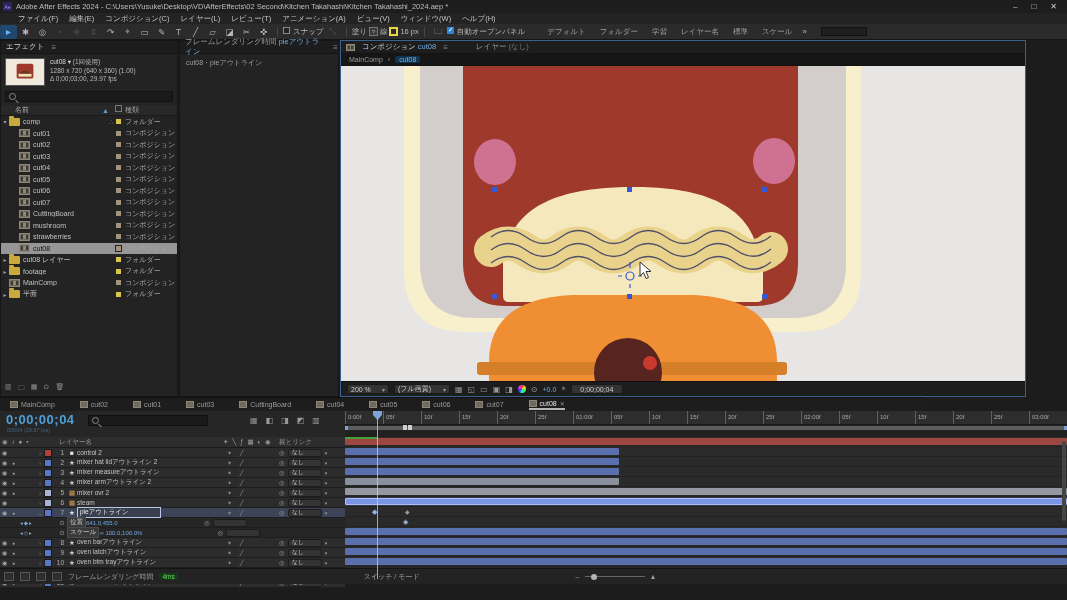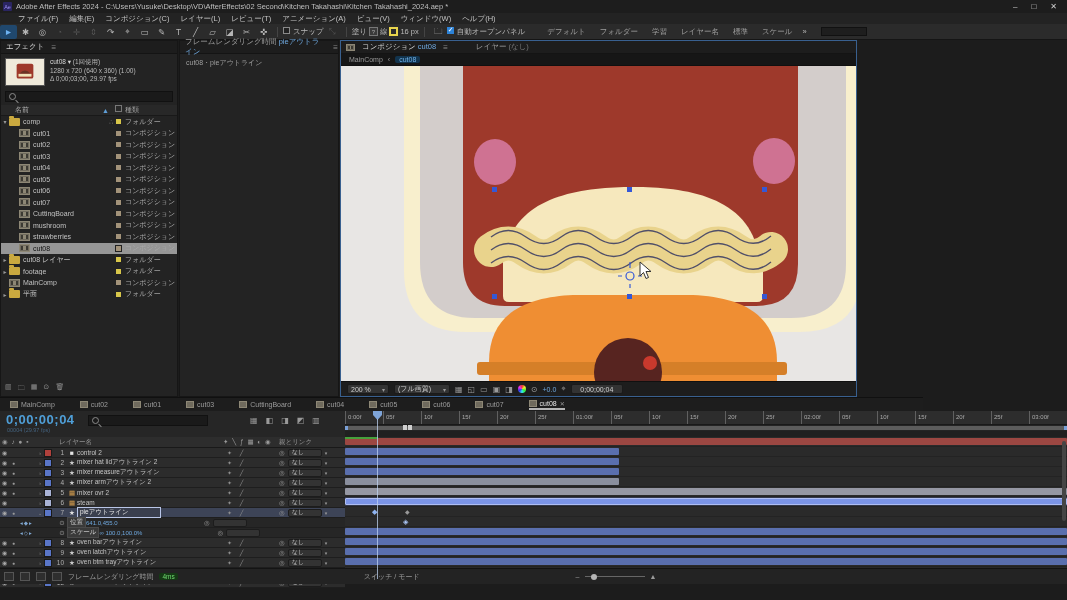--- a/index.html
+++ b/index.html
@@ -68,21 +68,21 @@
   .pshare{color:#9a9a9a;font-size:6px;margin-right:2px;}
   .ptype{width:62px;flex:none;display:flex;align-items:center;gap:3px;color:#a9a9a9;}
   .sq{width:7px;height:7px;display:inline-block;border:1px solid #222;}
   .sq.f{background:#d8c64a;}
   .sq.c{background:#a3937a;}
   #pfooter{position:absolute;bottom:2px;left:4px;display:flex;gap:6px;color:#8f8f8f;font-size:7px;}
   
   #effects{left:179px;top:40px;width:160px;height:357px;}
   #fxctx{font-size:7px;color:#9f9f9f;padding:4px 0 0 6px;}
   
-  #viewer{left:340px;top:40px;width:517px;height:357px;border:1px solid #39608f;}
+  #viewer{left:340px;top:40px;width:686px;height:357px;border:1px solid #39608f;}
   #vcrumb{height:12px;background:#161616;display:flex;align-items:center;
     font-size:7px;color:#9a9a9a;padding-left:8px;gap:5px;border-bottom:1px solid #101010;}
   .crumbchip{background:#12344e;color:#6fb1e8;padding:0 4px;border-radius:2px;}
   #canvas{height:315px;position:relative;background:#e8e6e4;overflow:hidden;}
   #vbottom{height:15px;background:#1d1d1d;display:flex;align-items:center;gap:5px;
     padding-left:6px;font-size:7px;color:#b5b5b5;border-top:1px solid #101010;}
   .vico{color:#9a9a9a;font-size:8px;}
   .colorwheel{width:8px;height:8px;border-radius:50%;
     background:conic-gradient(#e33,#ee3,#3e3,#3ee,#33e,#e3e,#e33);}
   

